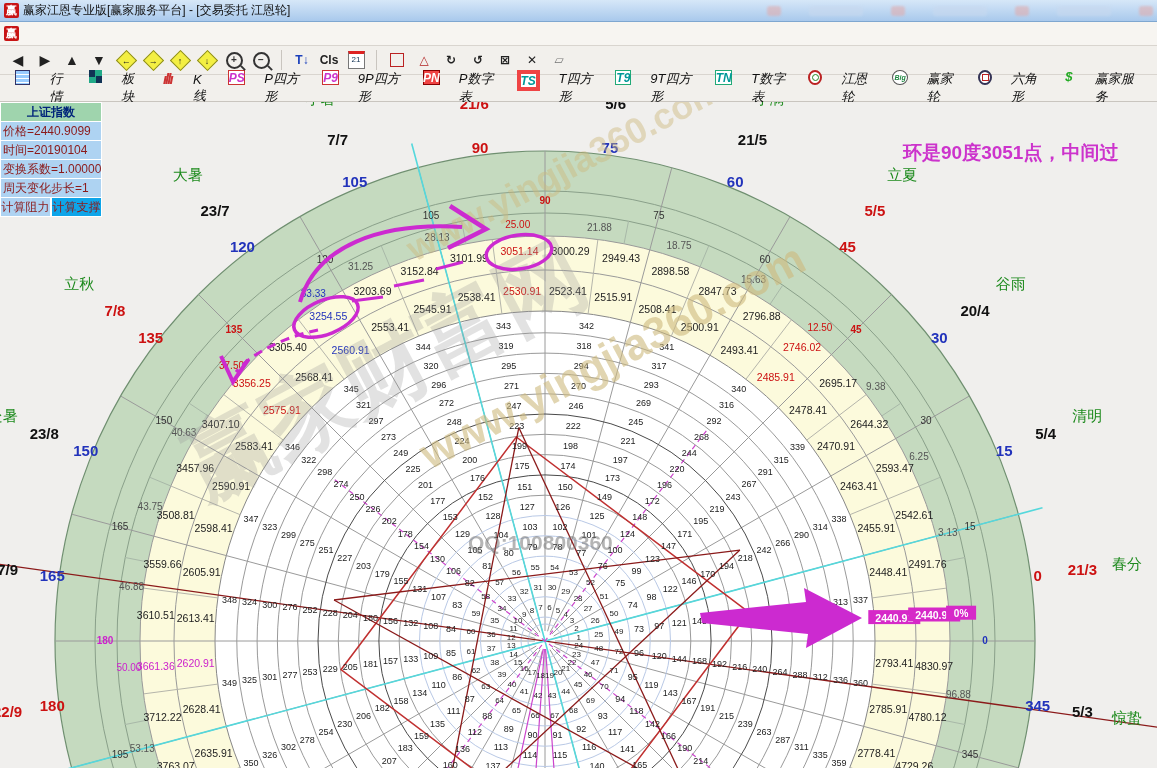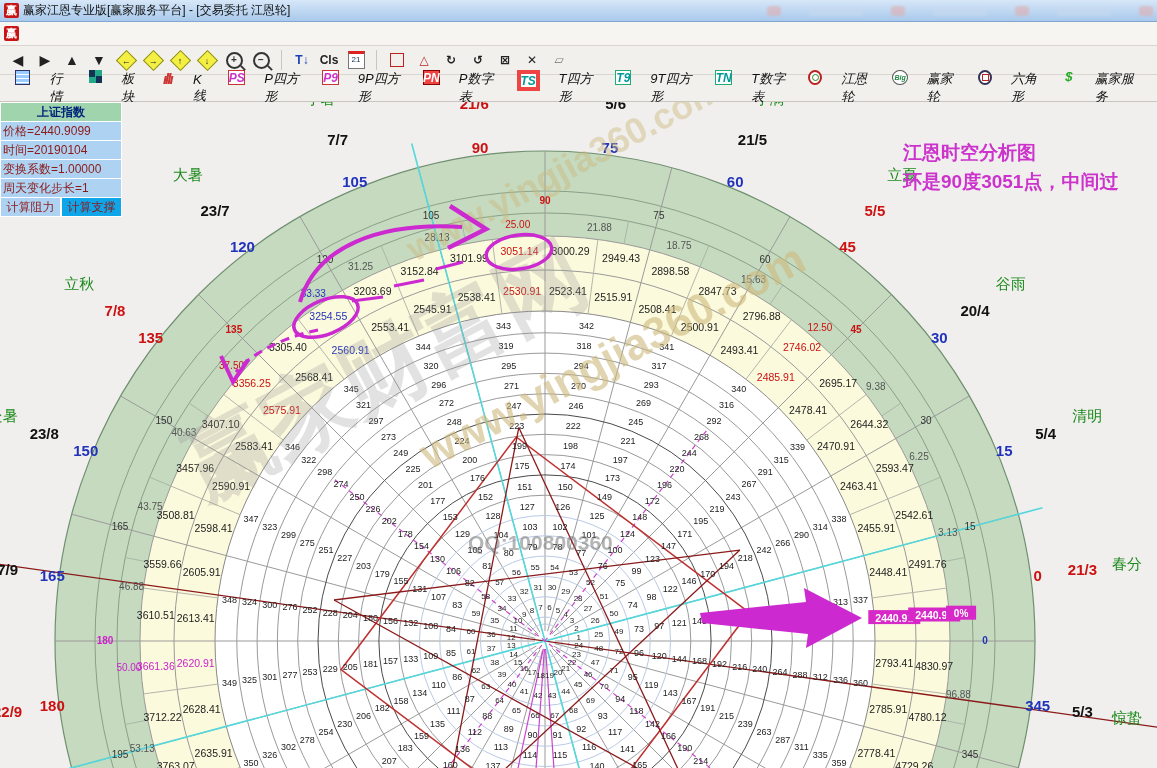--- a/index.html
+++ b/index.html
@@ -33,21 +33,21 @@
           color:#135;border-top:3px solid #d22;}
   #toolbar2{height:27px;background:#f2f0ec;border-bottom:1px solid #c9c5bf;display:flex;align-items:center;
             padding:0 8px;gap:2px;font-size:13px;color:#111;flex:0 0 auto;box-sizing:border-box;}
   .tb2item{display:flex;align-items:flex-start;gap:19px;padding:2px 7px;cursor:default;font-style:italic;}
   .chip{width:15px;height:13px;font-size:12px;font-weight:bold;display:flex;align-items:center;justify-content:center;
         background:#fff;}
   
   #chart{position:relative;flex:1;background:#f0efed;overflow:hidden;}
   #wheel{position:absolute;left:0;top:0;}
   
-  #panel{position:absolute;left:0;top:0;width:122px;z-index:20;font-size:12px;}
+  #panel{position:absolute;left:0;top:0;width:102px;z-index:20;font-size:12px;}
   #panel .hd{background:#9fd4ad;color:#00247a;text-align:center;font-weight:bold;height:18px;line-height:18px;
              border:1px solid #fff;border-bottom:none;}
   #panel .row{background:#aed3f2;color:#8b1a1a;height:18px;line-height:18px;padding-left:2px;border:1px solid #fff;
               border-bottom:none;white-space:nowrap;overflow:hidden;}
   #panel .btns{display:flex;}
   #panel .btns div{flex:1;height:18px;line-height:18px;text-align:center;color:#8b1a1a;border:1px solid #fff;cursor:pointer;}
   #panel .btns .b1{background:#aed3f2;}
   #panel .btns .b2{background:#0ea5e9;}
   
   #analysis{position:absolute;left:903px;top:36px;width:252px;color:#cc33cc;font-size:19px;line-height:29px;
@@ -892,17 +892,16 @@
       <div class="row">时间=20190104</div>
       <div class="row">变换系数=1.00000</div>
       <div class="row">周天变化步长=1</div>
       <div class="btns">
         <div class="b1">计算阻力</div>
         <div class="b2">计算支撑</div>
       </div>
     </div>
 
     <div id="analysis">
-      <div>江恩时空分析图</div>
       <div>环是90度3051点，中间过</div>
     </div>
   </div>
 </div>
 
 </body></html>

